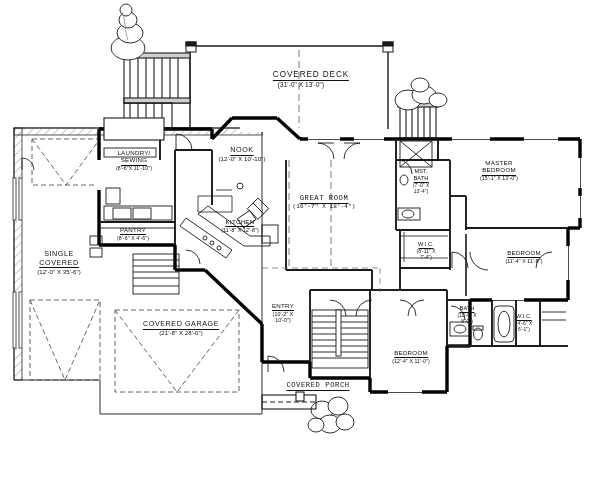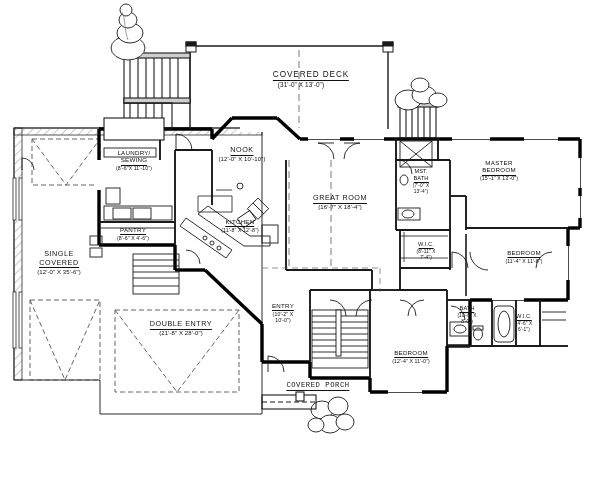--- a/index.html
+++ b/index.html
@@ -422,35 +422,35 @@
   <span class="room-dims">(8'-6" X 4'-6")</span>
 </div>
 
 <div class="room-label" style="left:59px; top:250px;">
   <span class="room-name nounderline">SINGLE</span>
   <span class="room-name">COVERED</span>
   <span class="room-dims">(12'-0" X 35'-6")</span>
 </div>
 
 <div class="room-label" style="left:181px; top:320px;">
-  <span class="room-name">DOUBLE ENTRY</span>
+  <span class="room-name">COVERED GARAGE</span>
   <span class="room-dims">(21'-8" X 28'-0")</span>
 </div>
 
 <div class="room-label" style="left:242px; top:146px;text-align:center;">
   <span class="room-name">NOOK</span>
   <span class="room-dims">(12'-0" X 10'-10")</span>
 </div>
 
 <div class="room-label sz-sm" style="left:240px; top:219px;">
   <span class="room-name">KITCHEN</span>
   <span class="room-dims">(11'-8" X 12'-8")</span>
 </div>
 
-<div class="room-label" style="left:340px; top:194px;">
+<div class="room-label" style="left:324px; top:194px;font-family:Liberation Mono, monospace;">
   <span class="room-name">GREAT ROOM</span>
   <span class="room-dims">(16'-7" X 18'-4")</span>
 </div>
 
 <div class="room-label sz-sm" style="left:283px; top:303px;">
   <span class="room-name">ENTRY</span>
   <span class="room-dims">(10'-2" X</span>
   <span class="room-dims">10'-0")</span>
 </div>
 

